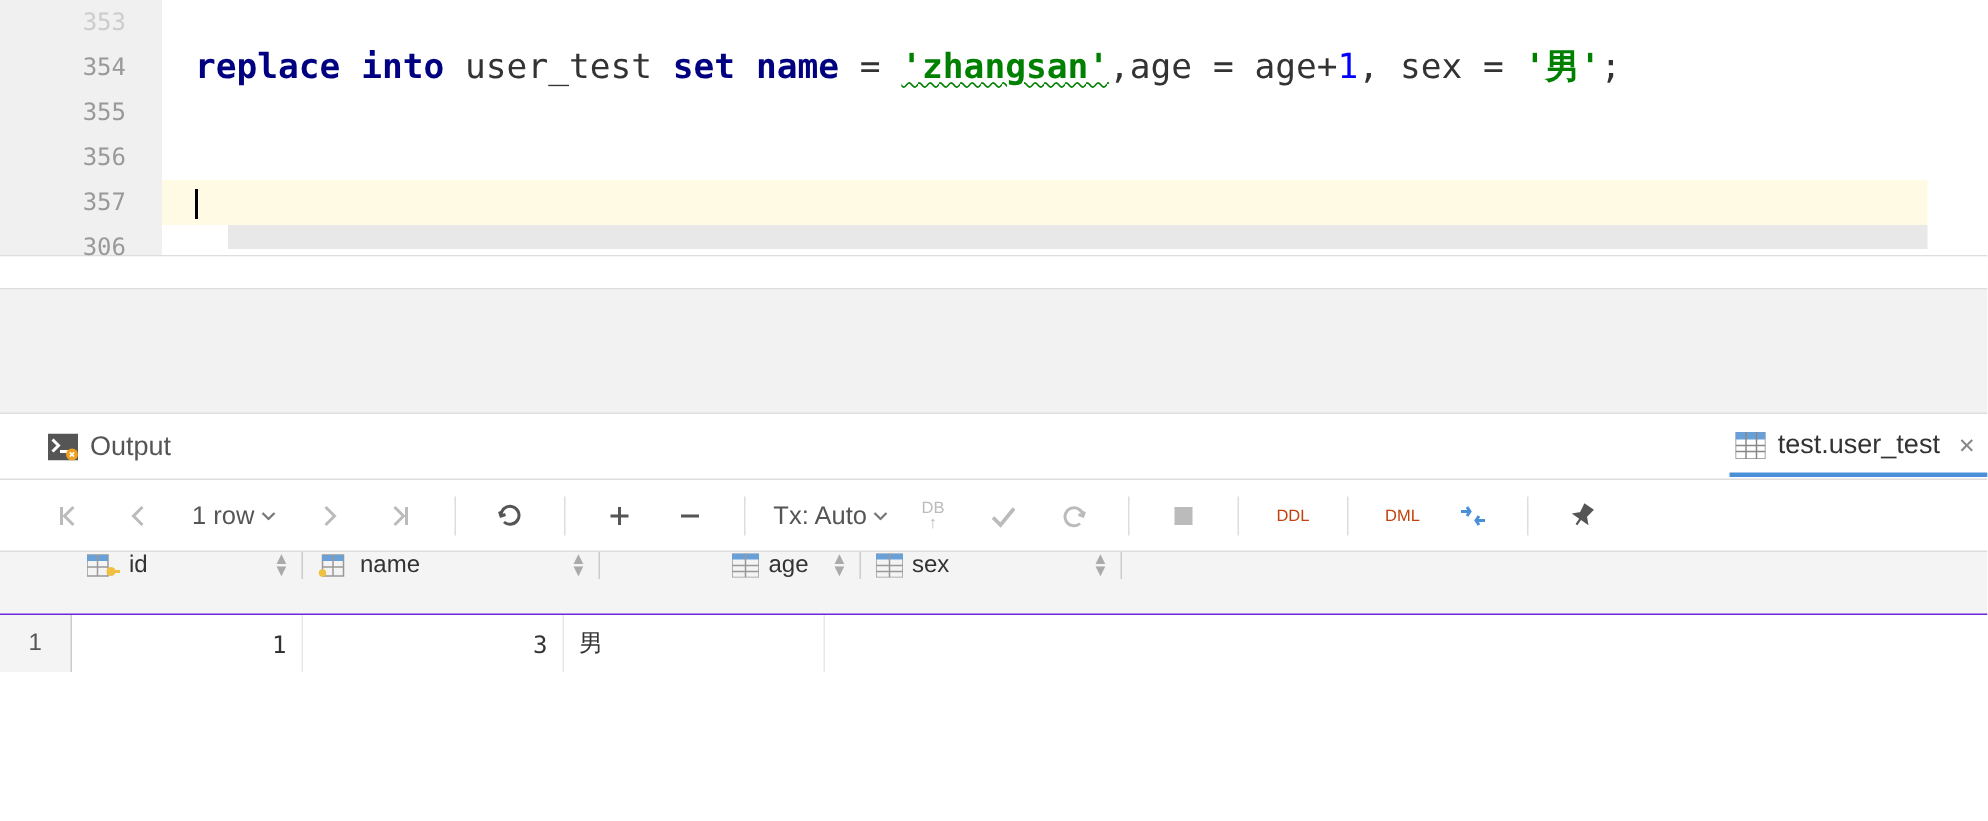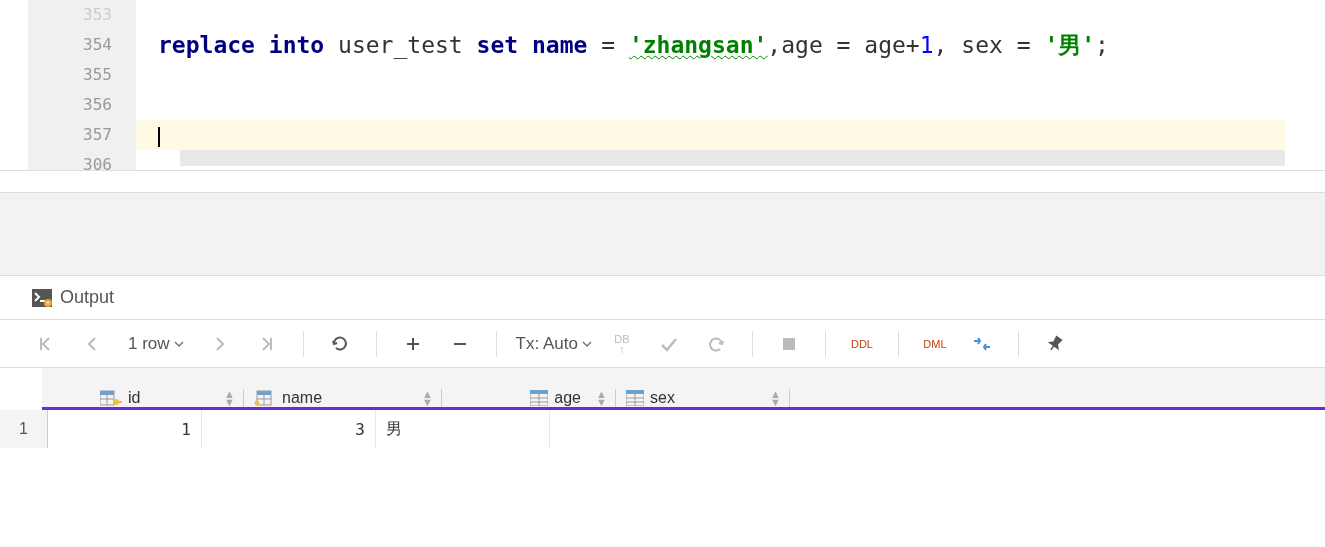--- a/index.html
+++ b/index.html
@@ -11,21 +11,20 @@
       height: 547px;
       overflow: hidden;
       color: #333;
     }
     
     
     .editor {
       display: flex;
       height: 170px;
       background: #fff;
-      margin-left: 28px;
     }
     .gutter {
       width: 108px;
       background: #f0f0f0;
       text-align: right;
       padding-right: 24px;
       color: #999;
       font-family: "Consolas", monospace;
       font-size: 16px;
       user-select: none;
@@ -170,23 +169,22 @@
     
     
     .grid {
       display: flex;
       flex-direction: column;
     }
     .grid-header {
       display: flex;
       height: 42px;
       background: #f4f4f4;
-      border-bottom: 3px solid #6d28d9;
-      align-items: flex-end;
-      margin-left: 42px;
+      border-bottom: 1px solid #6d28d9;
+      align-items: flex-start;
     }
     .grid-row {
       display: flex;
       height: 38px;
       align-items: stretch;
     }
     .row-num-head {
       width: 48px;
       border-right: 1px solid #ccc;
       background: #f4f4f4;
@@ -270,20 +268,34 @@
         <svg width="20" height="18" viewBox="0 0 20 18">
             <rect x="0" y="0" width="20" height="18" fill="#555"></rect>
             <path d="M3 4 L7 8 L3 12" stroke="#fff" stroke-width="2" fill="none"></path>
             <line x1="8" y1="12" x2="14" y2="12" stroke="#fff" stroke-width="2"></line>
             <circle cx="16" cy="14" r="4" fill="#f0a020"></circle>
             <path d="M16 12 L16 16 M14 14 L18 14" stroke="#fff" stroke-width="1" fill="none" transform="rotate(45 16 14)"></path>
           </svg>
       </span>
       <span>Output</span>
     </div>
+    <div class="tab-table">
+      <span>
+        <svg width="20" height="18" viewBox="0 0 20 18">
+            <rect x="0" y="0" width="20" height="18" fill="none" stroke="#888" stroke-width="1"></rect>
+            <rect x="0" y="0" width="20" height="5" fill="#6aa0d8"></rect>
+            <line x1="0" y1="9" x2="20" y2="9" stroke="#888"></line>
+            <line x1="0" y1="13" x2="20" y2="13" stroke="#888"></line>
+            <line x1="7" y1="0" x2="7" y2="18" stroke="#888"></line>
+            <line x1="14" y1="0" x2="14" y2="18" stroke="#888"></line>
+          </svg>
+      </span>
+      <span>test.user_test</span>
+      <span class="tab-close">✕</span>
+    </div>
   </div>
 
   <div class="toolbar">
     <div class="tb-btn disabled">
       <svg width="16" height="16" viewBox="0 0 16 16">
           <path d="M4 2 V14 M12 2 L6 8 L12 14" stroke="currentColor" stroke-width="2" fill="none"></path>
         </svg>
     </div>
     <div class="tb-btn disabled">
       <svg width="14" height="16" viewBox="0 0 14 16">

